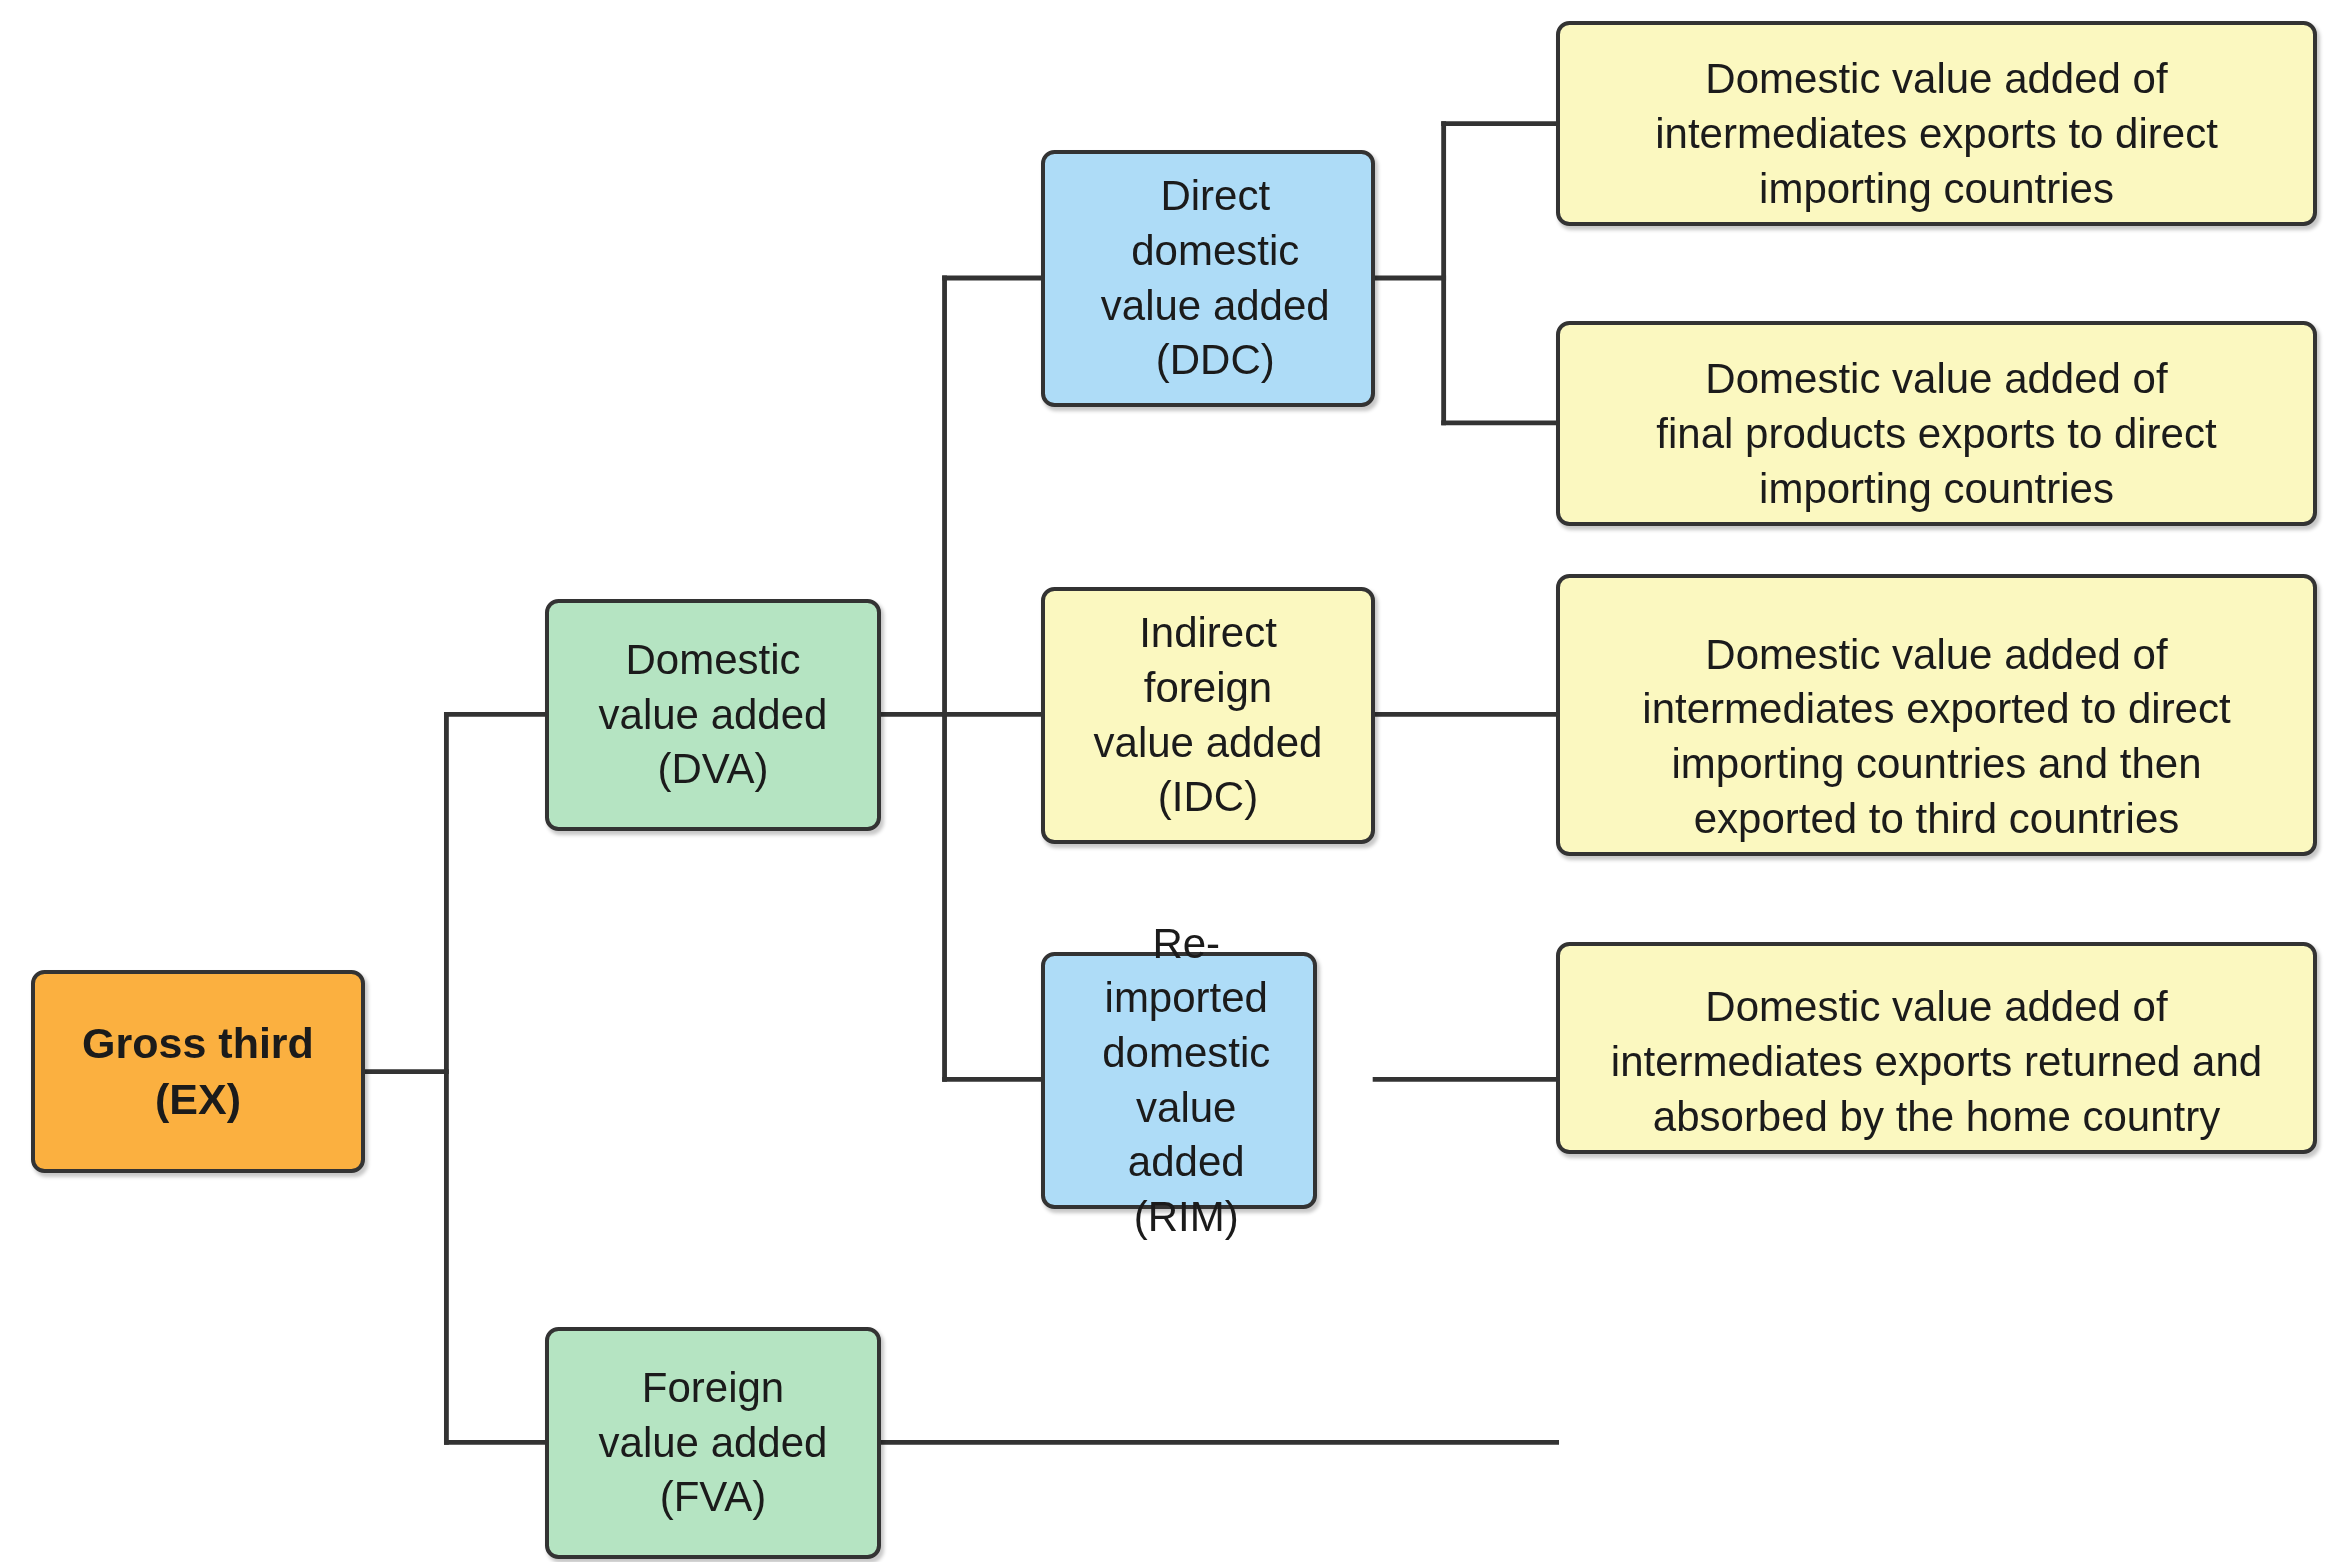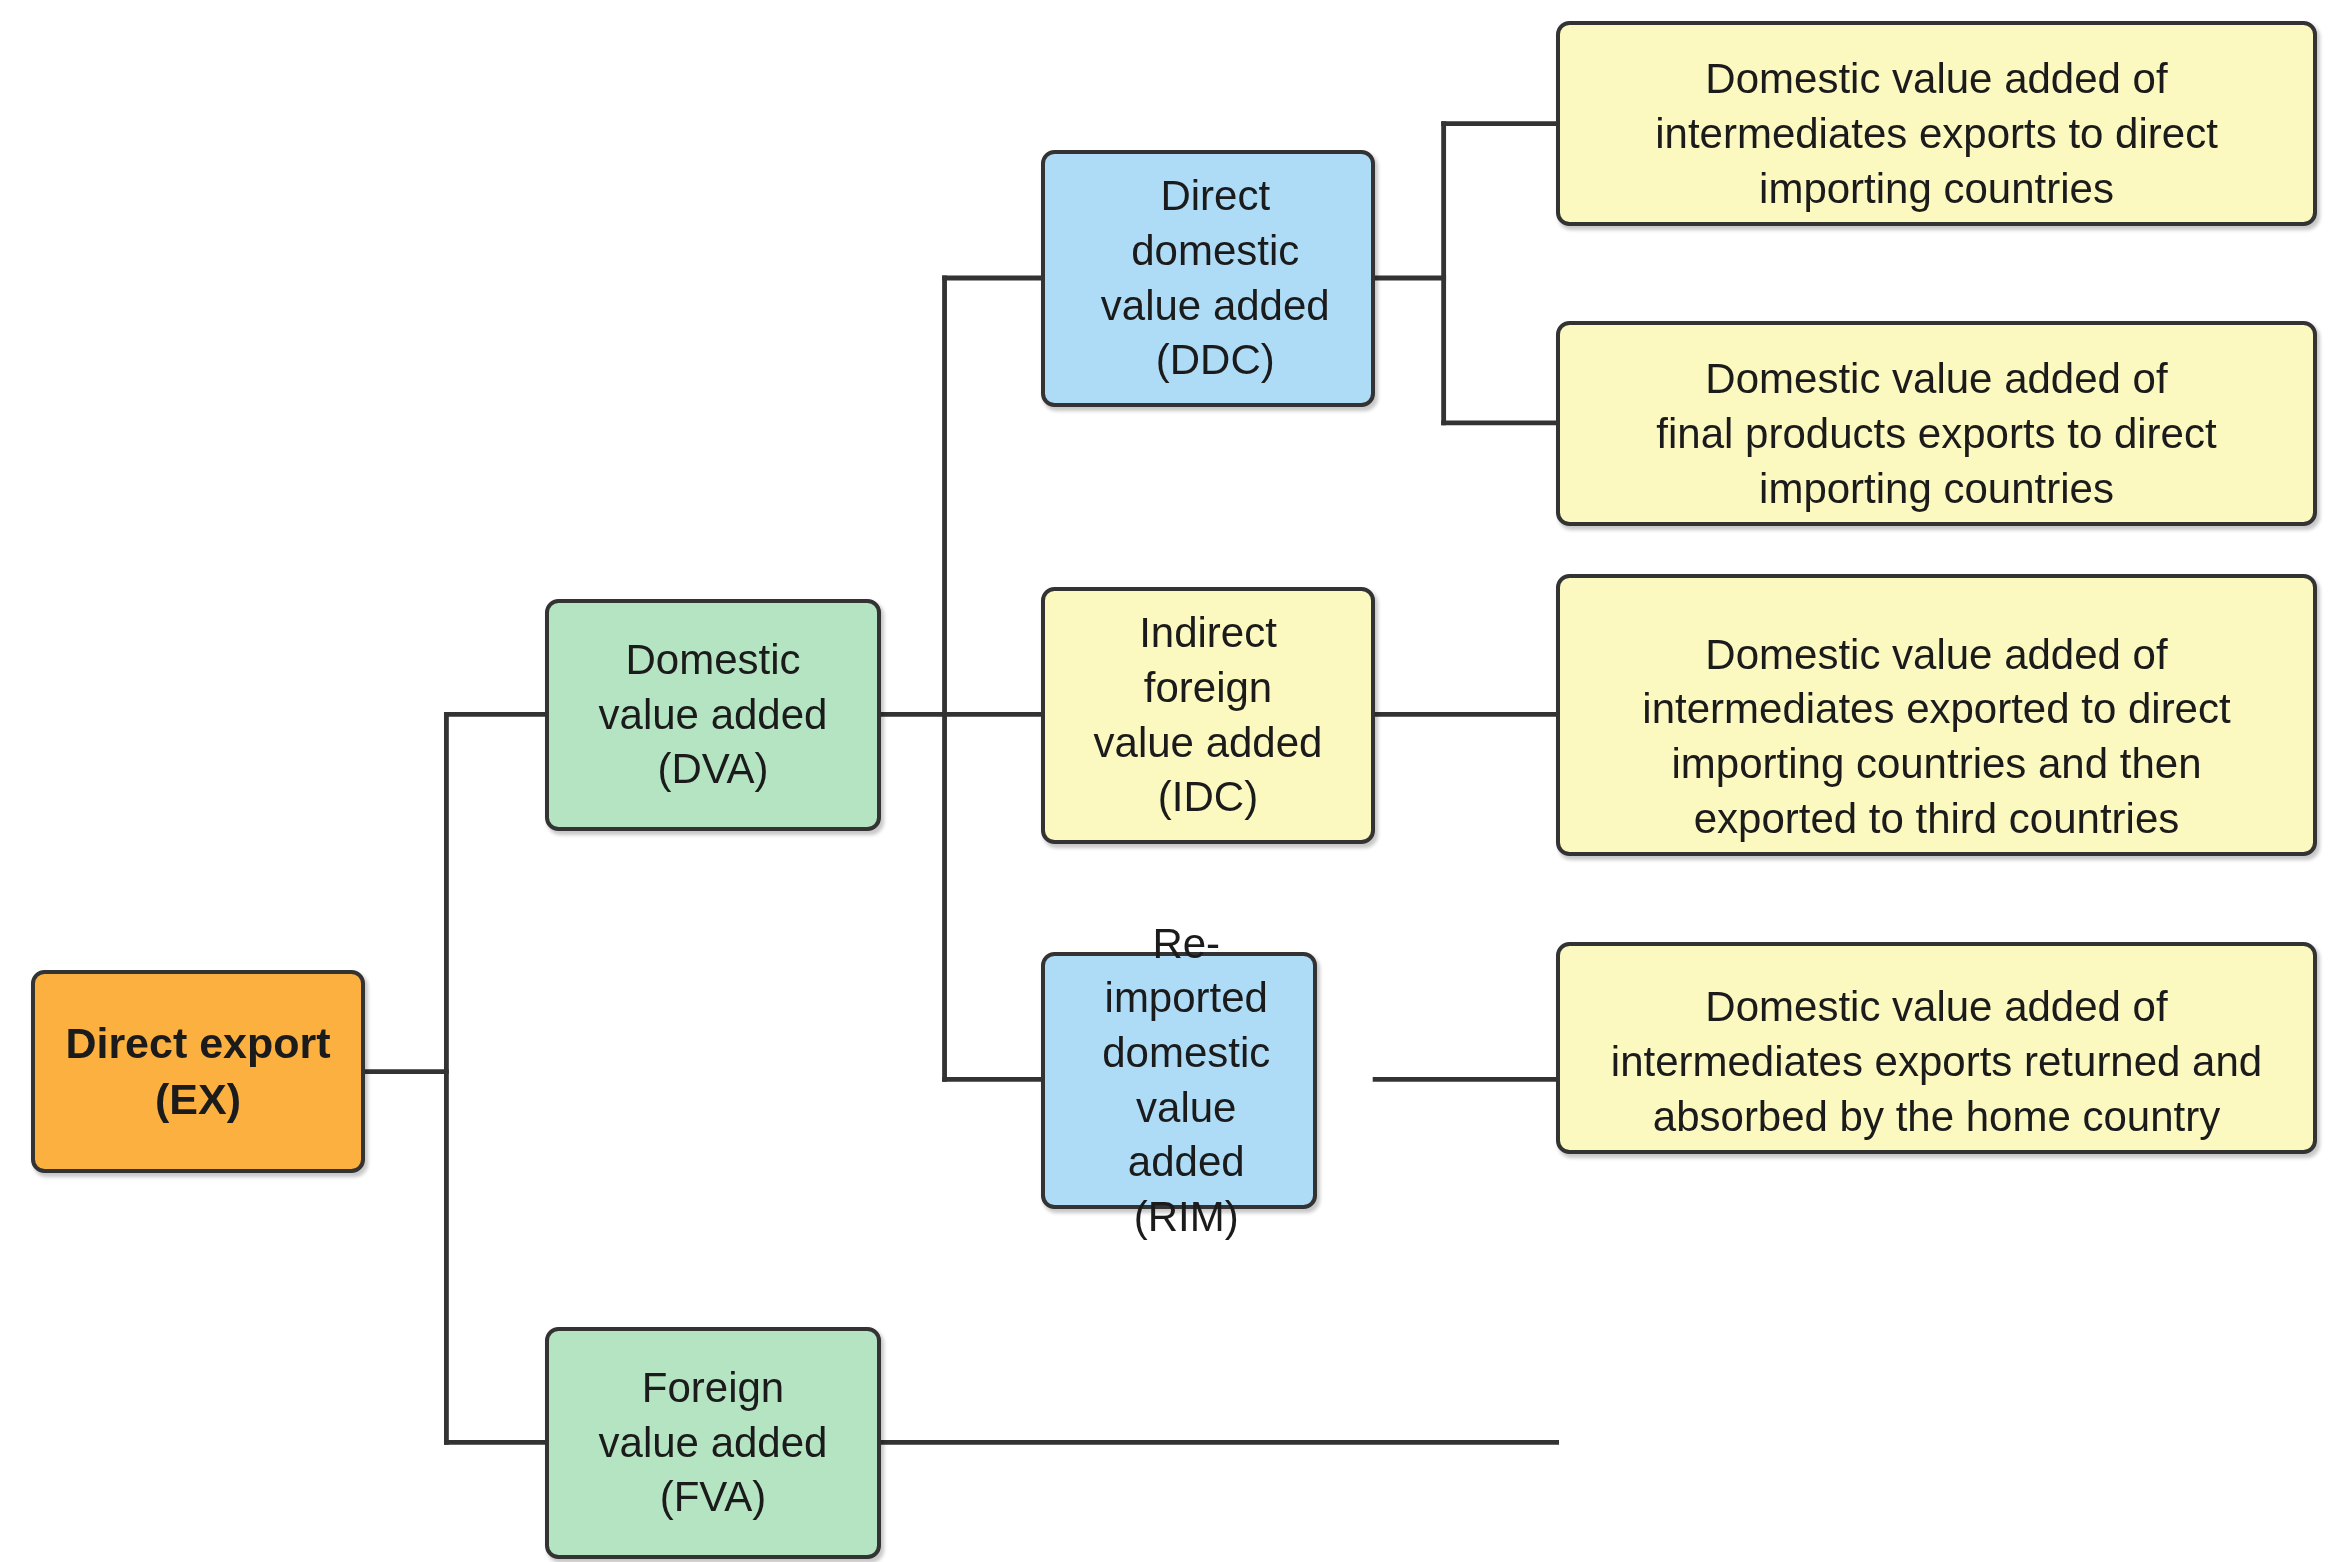--- a/index.html
+++ b/index.html
@@ -82,21 +82,21 @@
 
       <path d="M1424,740 L1612,740"></path>
 
       <path d="M1424,1118 L1612,1118"></path>
 
       <path d="M912,1494 L1612,1494"></path>
     </g>
   </svg>
 
   <div class="node n-root" style="left:31px; top:970px; width:334px; height:203px;">
-    <span>Direct export
+    <span>Gross third
 (EX)</span>
   </div>
 
   <div class="node n-level1" style="left:545px; top:599px; width:336px; height:232px;">
     <span>Domestic
 value added
 (DVA)</span>
   </div>
 
   <div class="node n-level1" style="left:545px; top:1327px; width:336px; height:232px;">

